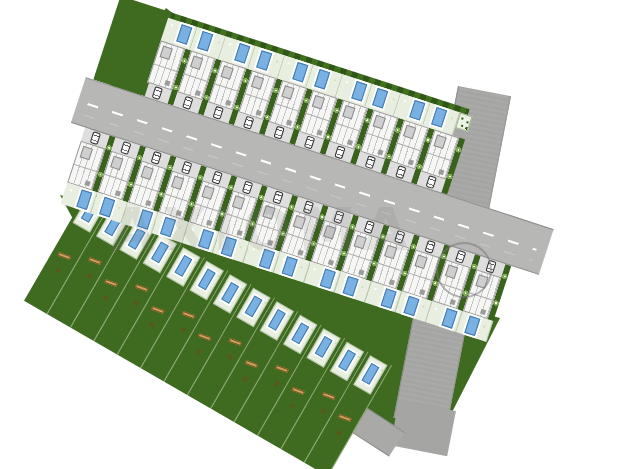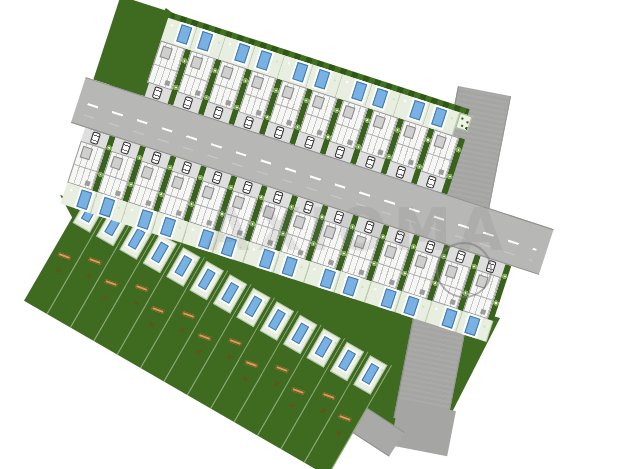--- a/index.html
+++ b/index.html
@@ -89,21 +89,21 @@
   .boulevard{position:relative;margin-left:-60px;width:492px;height:48px;background:#b7b8b5;
     border-top:1px solid #8f8f8f;border-bottom:1px solid #8f8f8f;box-sizing:border-box;}
   .centerline{position:absolute;left:10px;right:10px;top:50%;height:2px;
     background:repeating-linear-gradient(90deg,#ffffff 0 11px,transparent 11px 26px);}
   .lane-hint{position:absolute;left:10px;right:10px;top:76%;height:1px;
     background:repeating-linear-gradient(90deg,rgba(255,255,255,.25) 0 11px,transparent 11px 26px);}
 
   
   .roundabout{position:absolute;left:436px;top:242px;width:52px;height:52px;border-radius:50%;
     border:2px solid rgba(120,120,120,.55);z-index:5;}
-  .watermark{position:absolute;left:110px;top:196px;width:400px;text-align:right;z-index:6;
+  .watermark{position:absolute;left:110px;top:196px;width:400px;text-align:left;z-index:6;
     font-size:58px;font-weight:bold;letter-spacing:7px;color:rgba(110,110,110,.14);pointer-events:none;}
 </style>
 </head>
 <body>
 
 <div class="canvas">
 
   <div class="green-underlay"></div>
   <div class="left-wedge"></div>
 

